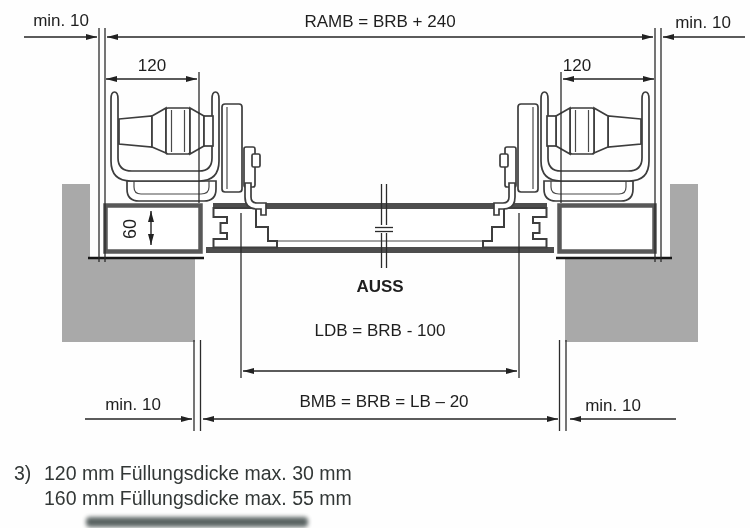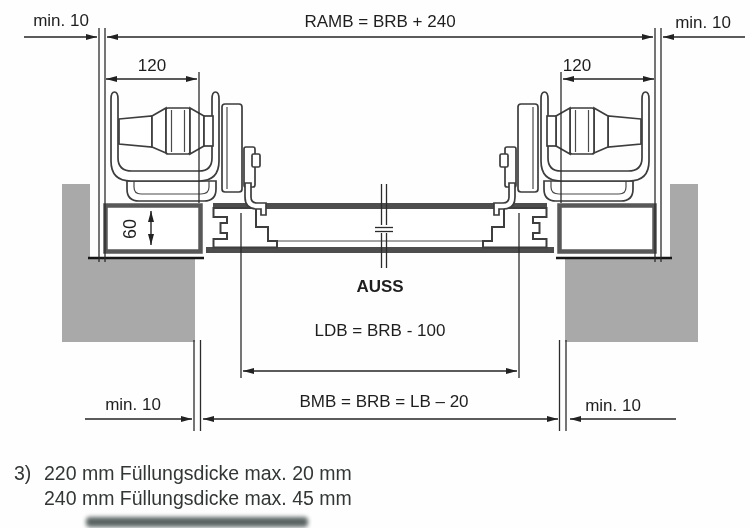--- a/index.html
+++ b/index.html
@@ -155,19 +155,19 @@
   </g>
   <g>
     <line class="dline" x1="676" y1="419" x2="570" y2="419" marker-end="url(#arr)"></line>
     <text class="dim-label" x="613" y="411" text-anchor="middle">min. 10</text>
   </g>
 </svg>
 
 <div class="footnote">
   <span>3)</span>
   <span>
-    <span>220 mm Füllungsdicke max. 20 mm</span><br>
-    <span>240 mm Füllungsdicke max. 45 mm</span>
+    <span>120 mm Füllungsdicke max. 30 mm</span><br>
+    <span>160 mm Füllungsdicke max. 55 mm</span>
   </span>
 </div>
 
 <div class="artifact"></div>
 </div>
 
 </body></html>

